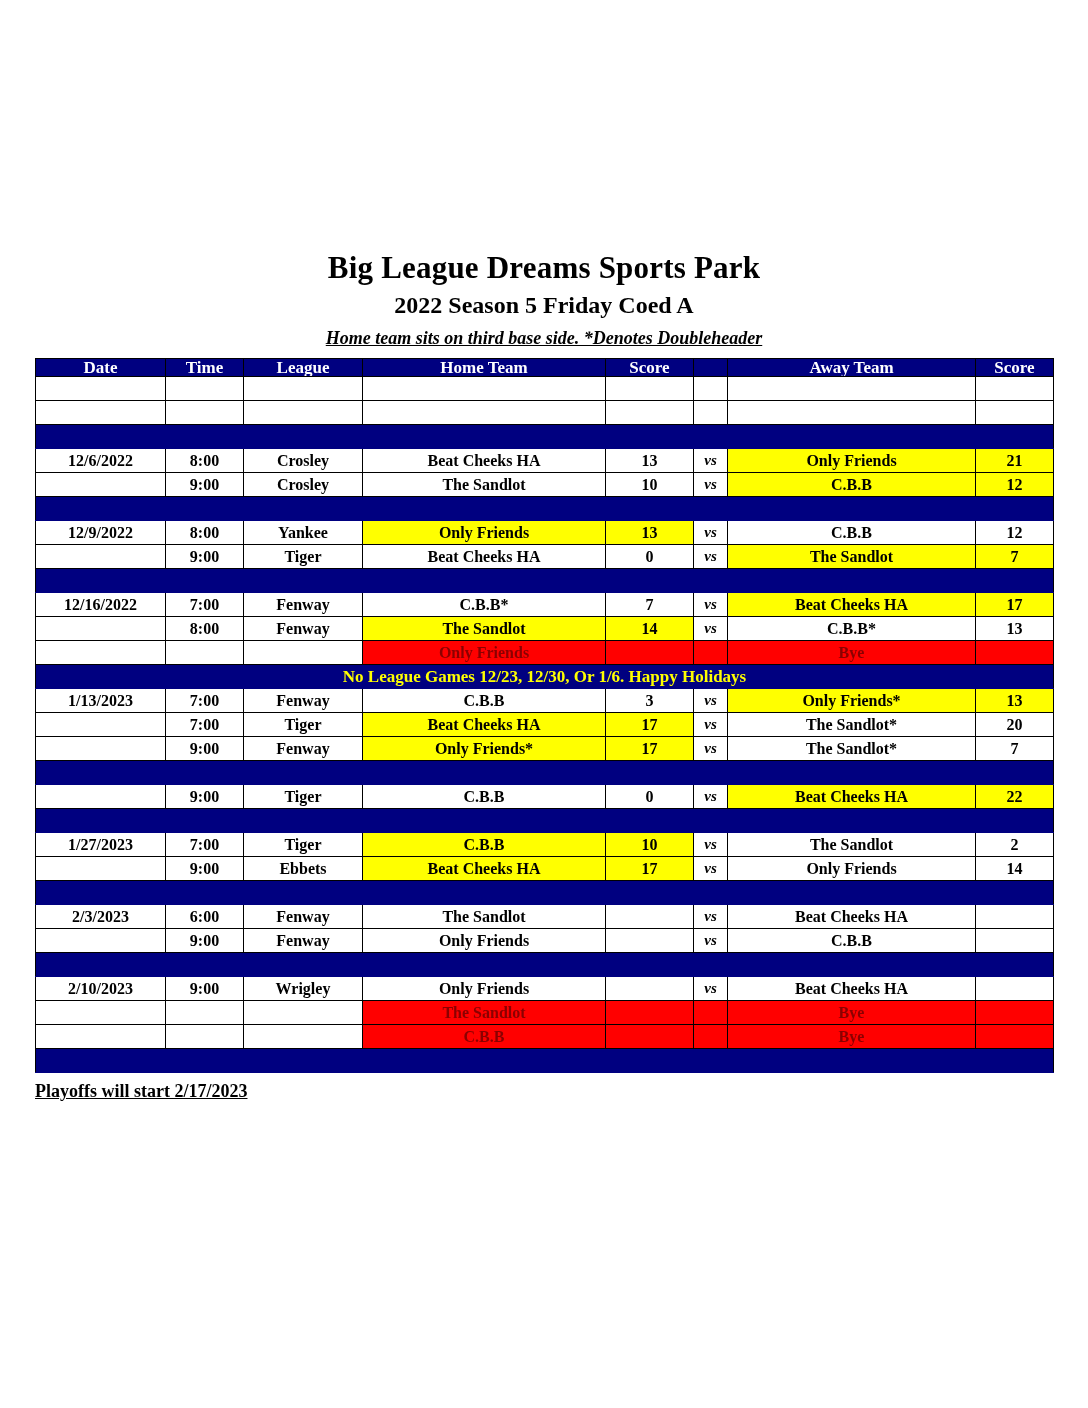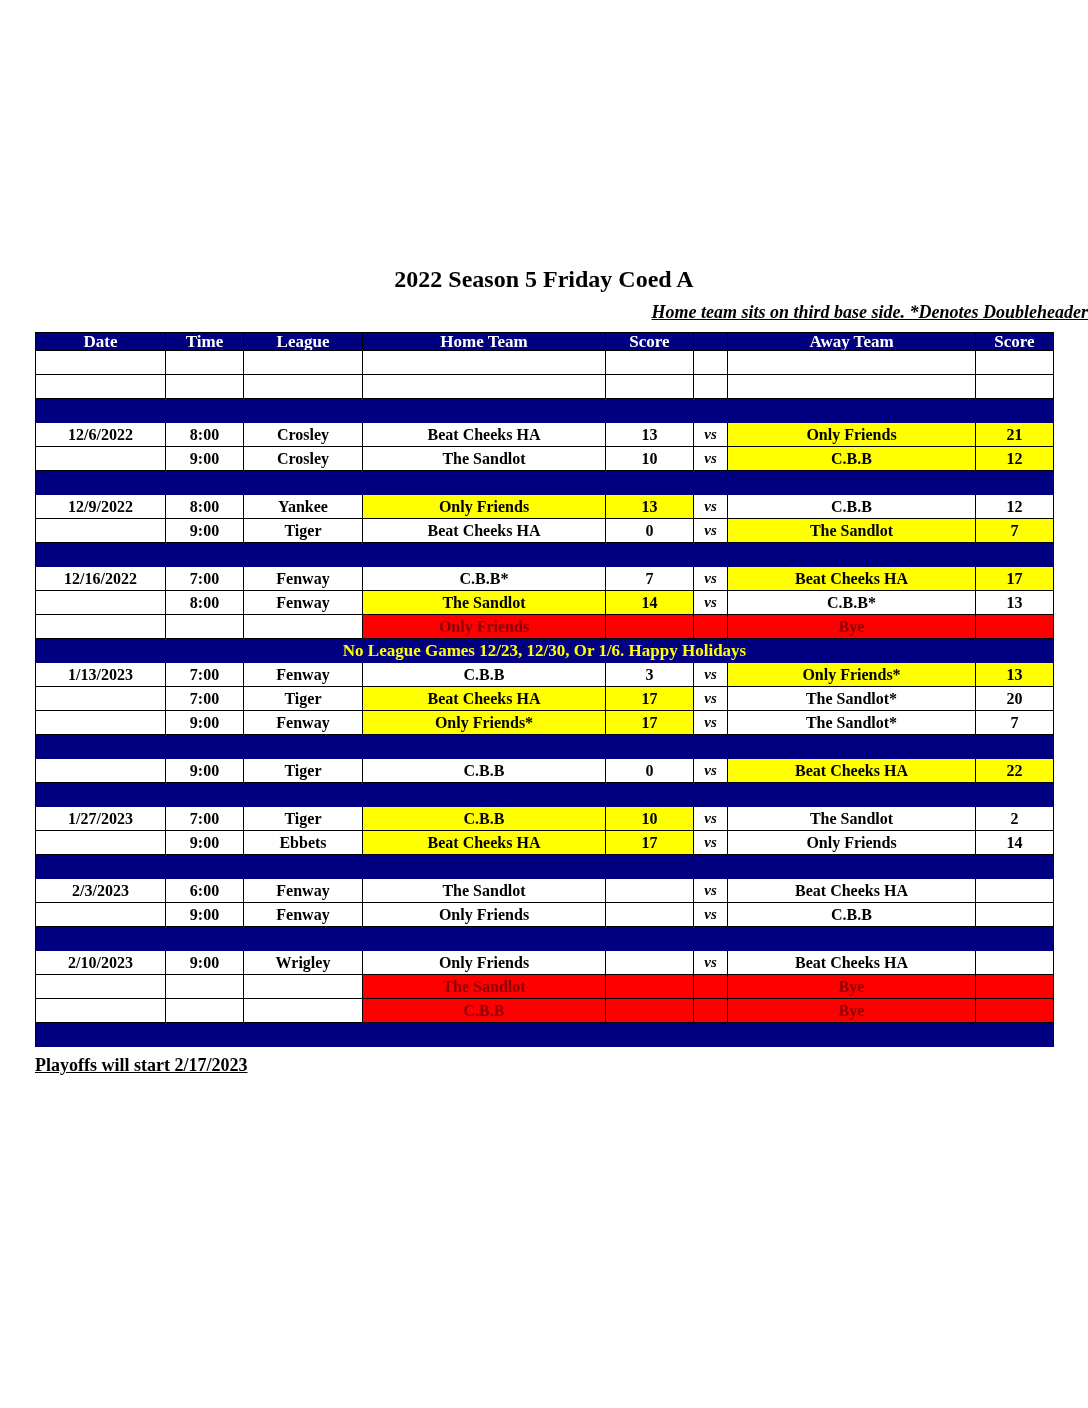--- a/index.html
+++ b/index.html
@@ -8,24 +8,24 @@
     width:1088px; height:1408px;
     font-family:"Liberation Serif", serif;
     color:#000;
     position:relative;
   }
   .page { padding-top:250px; }
   .title {
     text-align:center; font-size:31px; font-weight:bold; letter-spacing:0.2px;
   }
   .subtitle {
-    text-align:center; font-size:24px; font-weight:bold; margin-top:16px;
+    text-align:center; font-size:24px; font-weight:bold; margin-top:6px;
   }
   .note {
-    text-align:right; font-size:18px; font-weight:bold;
+    text-align:center; font-size:18px; font-weight:bold;
     font-style:italic; text-decoration:underline; margin-top:9px;
   }
   table.schedule {
     border-collapse:collapse; table-layout:fixed;
     width:1018px; margin:9px 0 0 35px;
     border:1px solid #000;
   }
   td, th {
     border:1px solid #000;
     height:24px;
@@ -51,20 +51,21 @@
   td.vs { font-style:italic; font-size:15px; }
   .footer {
     margin:8px 0 8px 35px;
     font-size:18px; font-weight:bold; text-decoration:underline;
   }
 </style>
 </head>
 <body>
 
 <div class="page">
+  <div class="title">Big League Dreams Sports Park</div>
   <div class="subtitle">2022 Season 5 Friday Coed A</div>
   <div class="note">Home team sits on third base side.  *Denotes Doubleheader</div>
 
   <table class="schedule">
     <colgroup>
       <col style="width:130px">
         <col style="width:78px">
         <col style="width:119px">
       <col style="width:243px">
         <col style="width:88px">

